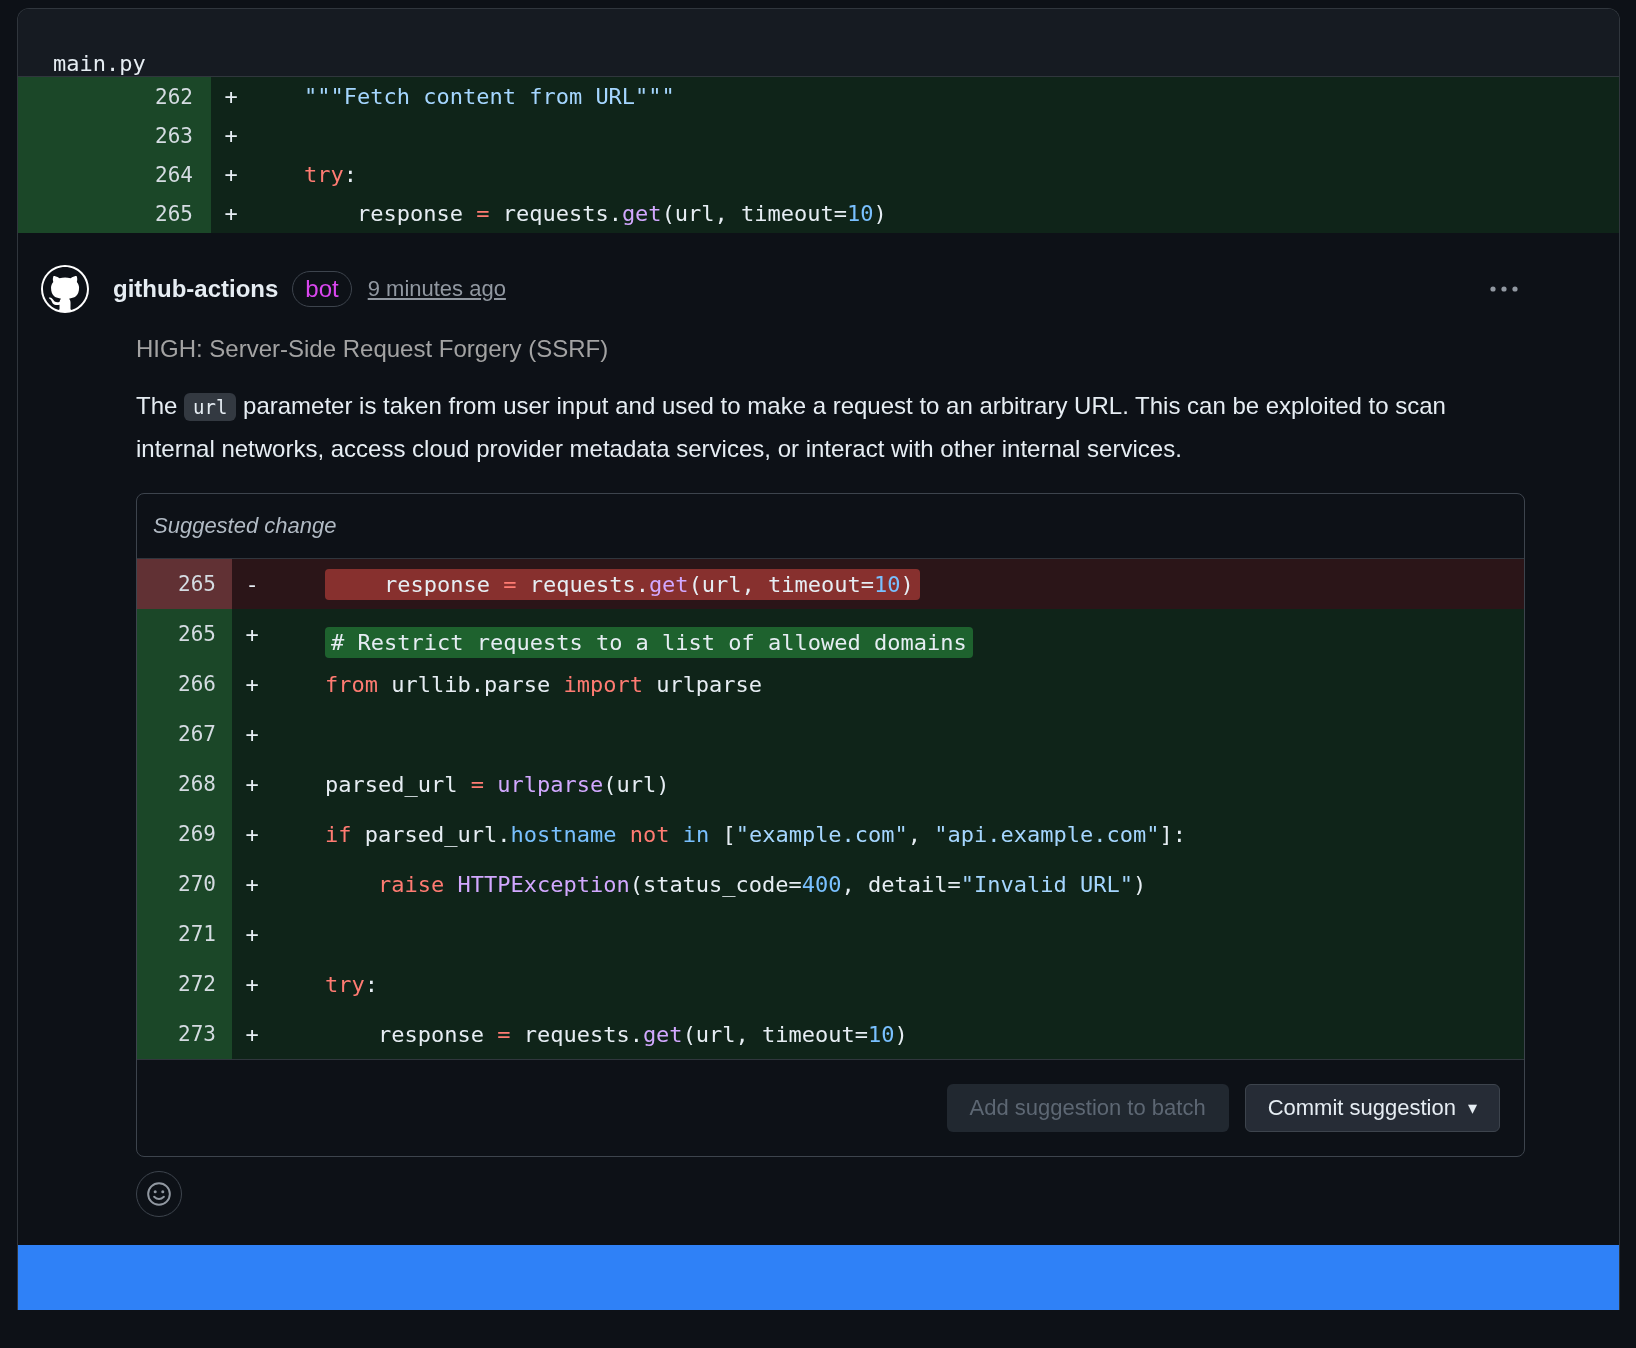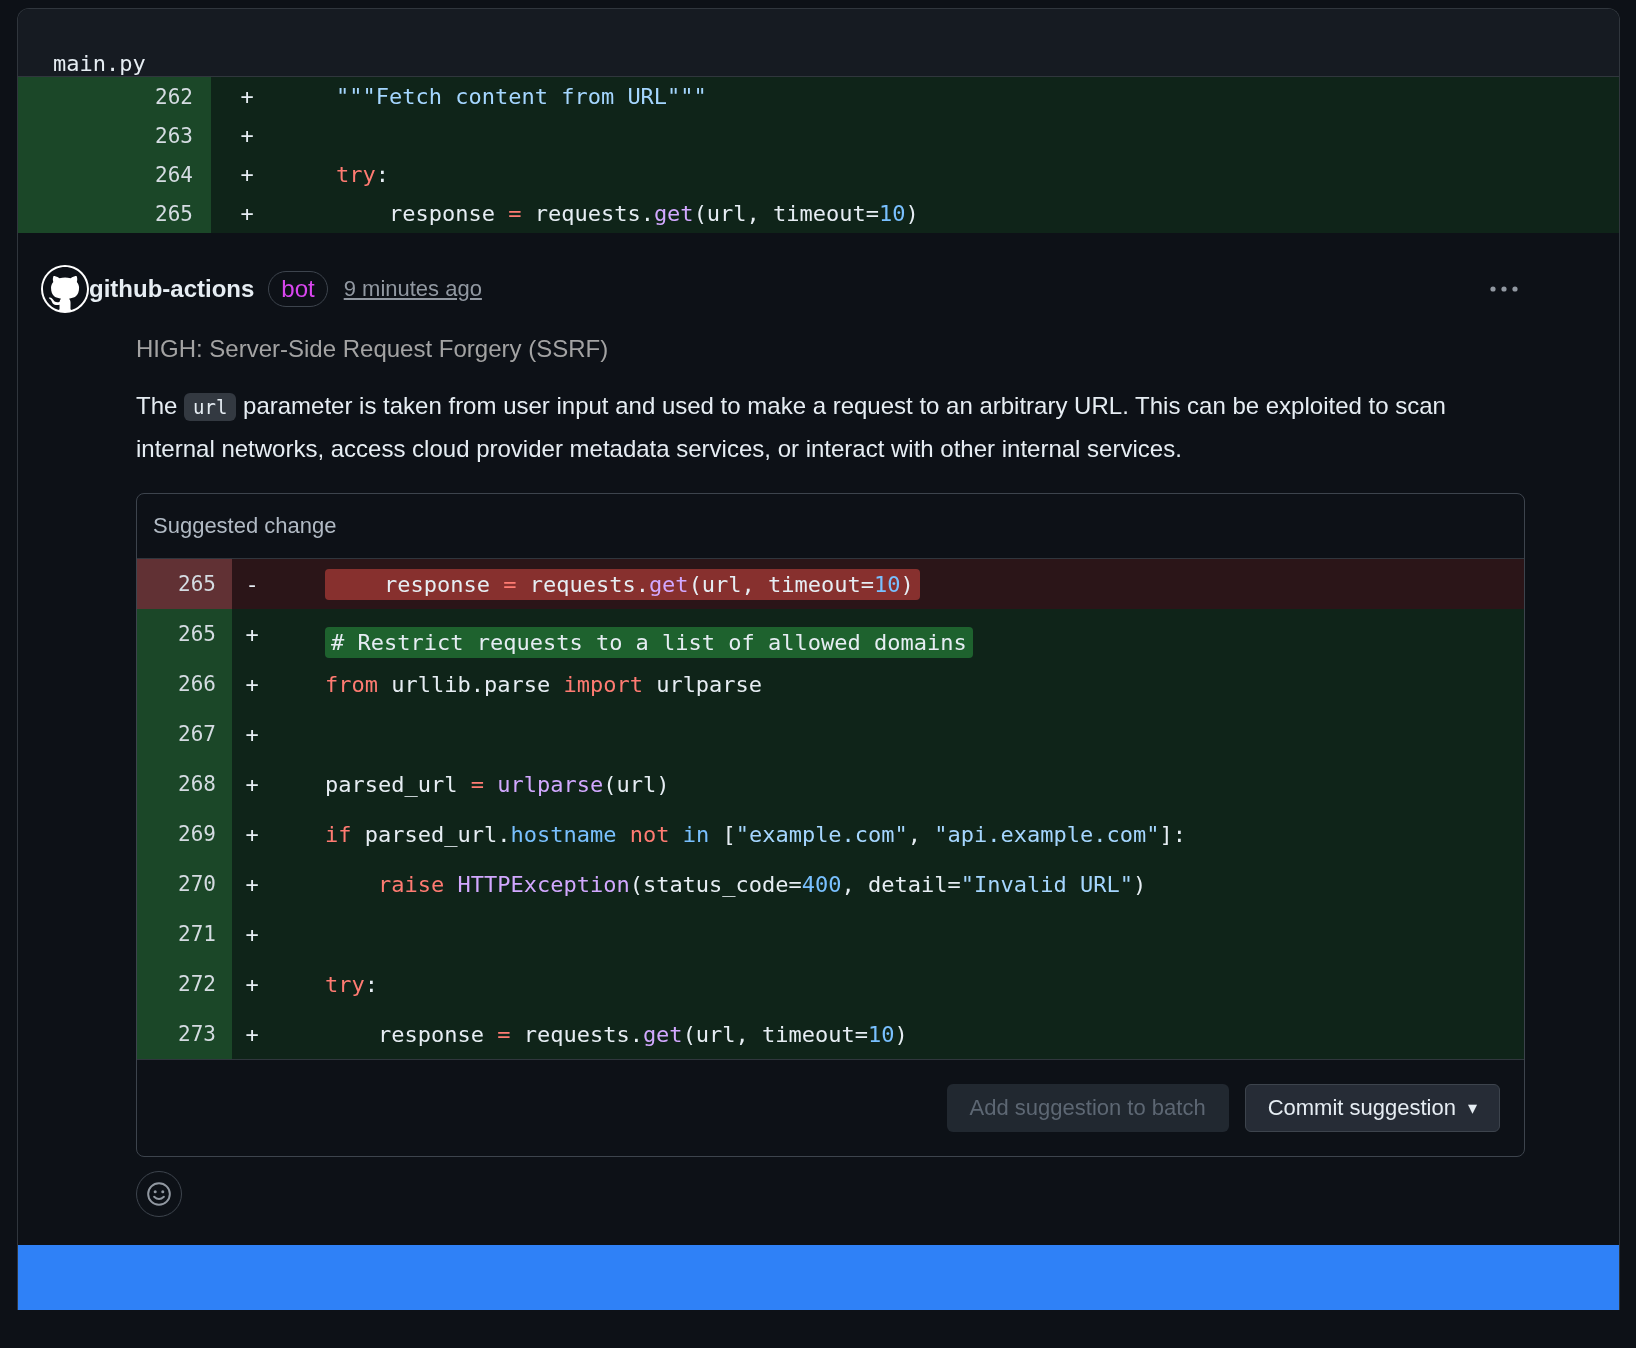--- a/index.html
+++ b/index.html
@@ -18,21 +18,21 @@
     background: #161b22;
     border-bottom: 1px solid #30363d;
     height: 68px;
     display: flex; align-items: flex-end;
     padding-left: 35px;
   }
   .filename { font-family: "DejaVu Sans Mono", monospace; font-size: 22px; color: #e6edf3; }
 
   
   .diff-row { display: flex; align-items: stretch; }
-  .top-diff .diff-row { height: 39px; gap: 16px; }
+  .top-diff .diff-row { height: 39px; }
   .sc-diff .diff-row { height: 50px; }
   .ln {
     flex: none; display: flex; align-items: center; justify-content: flex-end;
     font-family: "DejaVu Sans Mono", monospace; font-size: 21px; color: #d5dce2;
   }
   .top-diff .ln { width: 193px; padding-right: 18px; }
   .sc-diff .ln { width: 95px; padding-right: 16px; }
   .row-add .ln { background: #1b4728; }
   .row-del .ln { background: #613134; }
   .row-add { background: #0f2419; }
@@ -56,41 +56,41 @@
   .hl-add { background: rgba(46,160,67,0.5); border-radius: 4px; padding: 3px 6px; margin-top: 16px; }
 
   
   .comment { padding: 32px 0 0 23px; }
   .comment-header { display: flex; align-items: center; padding-right: 100px; }
   .avatar {
     width: 48px; height: 48px; border-radius: 50%; background: #ffffff;
     display: flex; align-items: center; justify-content: center; flex: none;
   }
   .avatar svg { width: 44px; height: 44px; }
-  .author { font-size: 24px; font-weight: 700; color: #e6edf3; cursor: pointer; }
+  .author { margin-left: 24px; font-size: 24px; font-weight: 700; color: #e6edf3; cursor: pointer; }
   .badge {
     margin-left: 14px; font-size: 24px; color: #d946ef;
     border: 1px solid #3d444d; border-radius: 999px; padding: 3px 12px;
     display: inline-flex; align-items: center;
   }
   .timestamp { margin-left: 16px; font-size: 22px; color: #9198a1; text-decoration: underline; cursor: pointer; text-align: right; }
   .spacer { flex: 1; }
   .kebab { cursor: pointer; display: flex; align-items: center; }
 
   .comment-body { margin-left: 95px; padding-right: 94px; }
   .comment-title { margin-top: 22px; font-size: 24px; color: #a3a3a3; }
   .comment-para { margin-top: 22px; font-size: 24px; line-height: 41px; color: #e6edf3; }
   .inline-code {
     font-family: "DejaVu Sans Mono", monospace; font-size: 19px; color: #e6edf3;
     background: rgba(110,118,129,0.4); border-radius: 6px; padding: 3px 9px;
   }
 
   
   .suggestion { margin-top: 24px; border: 1px solid #3d444d; border-radius: 8px; overflow: hidden; }
-  .sc-header { padding: 19px 16px; font-size: 22px; color: #b1bac4; border-bottom: 1px solid #30363d; }
+  .sc-header { padding: 19px 16px; font-size: 22px; color: #b1bac4; border-bottom: 1px solid #30363d; font-style: italic; }
   .sc-footer {
     border-top: 1px solid #30363d;
     padding: 24px; display: flex; justify-content: flex-end; gap: 16px;
   }
   .btn {
     height: 48px; border-radius: 6px; font-size: 22px; font-family: "Liberation Sans", sans-serif;
     padding: 0 22px; display: inline-flex; align-items: center; cursor: pointer;
   }
   .btn.commit { background: #262c36; border: 1px solid #3d444d; color: #e6edf3; gap: 12px; }
   .btn.commit .caret { font-size: 18px; color: #e6edf3; }

